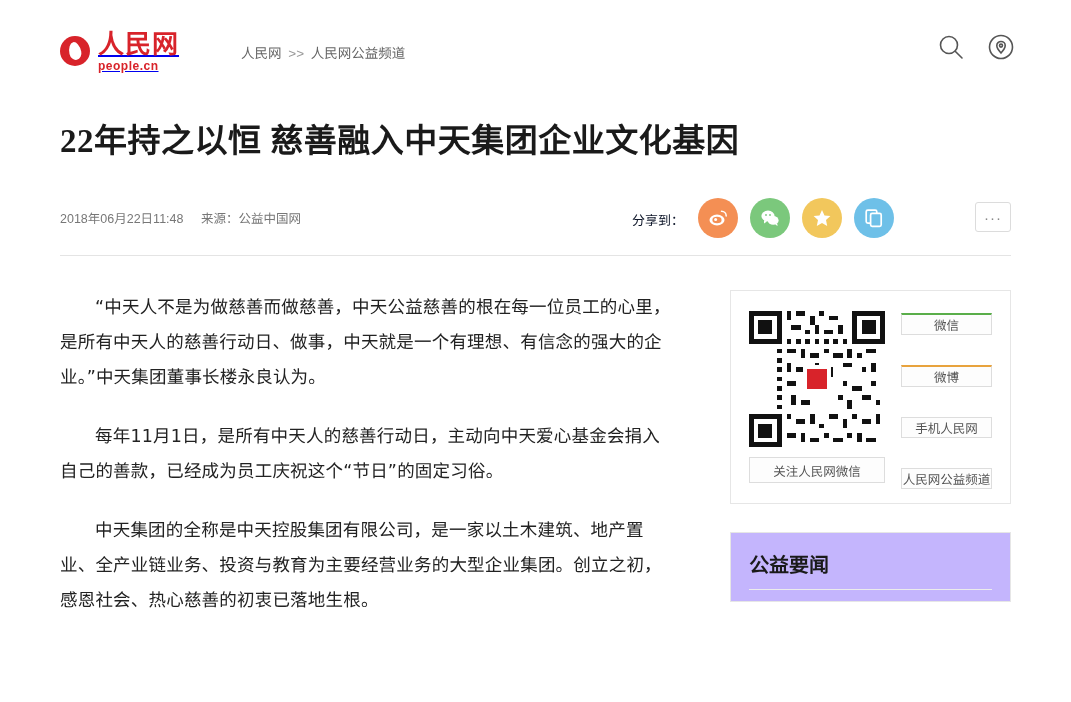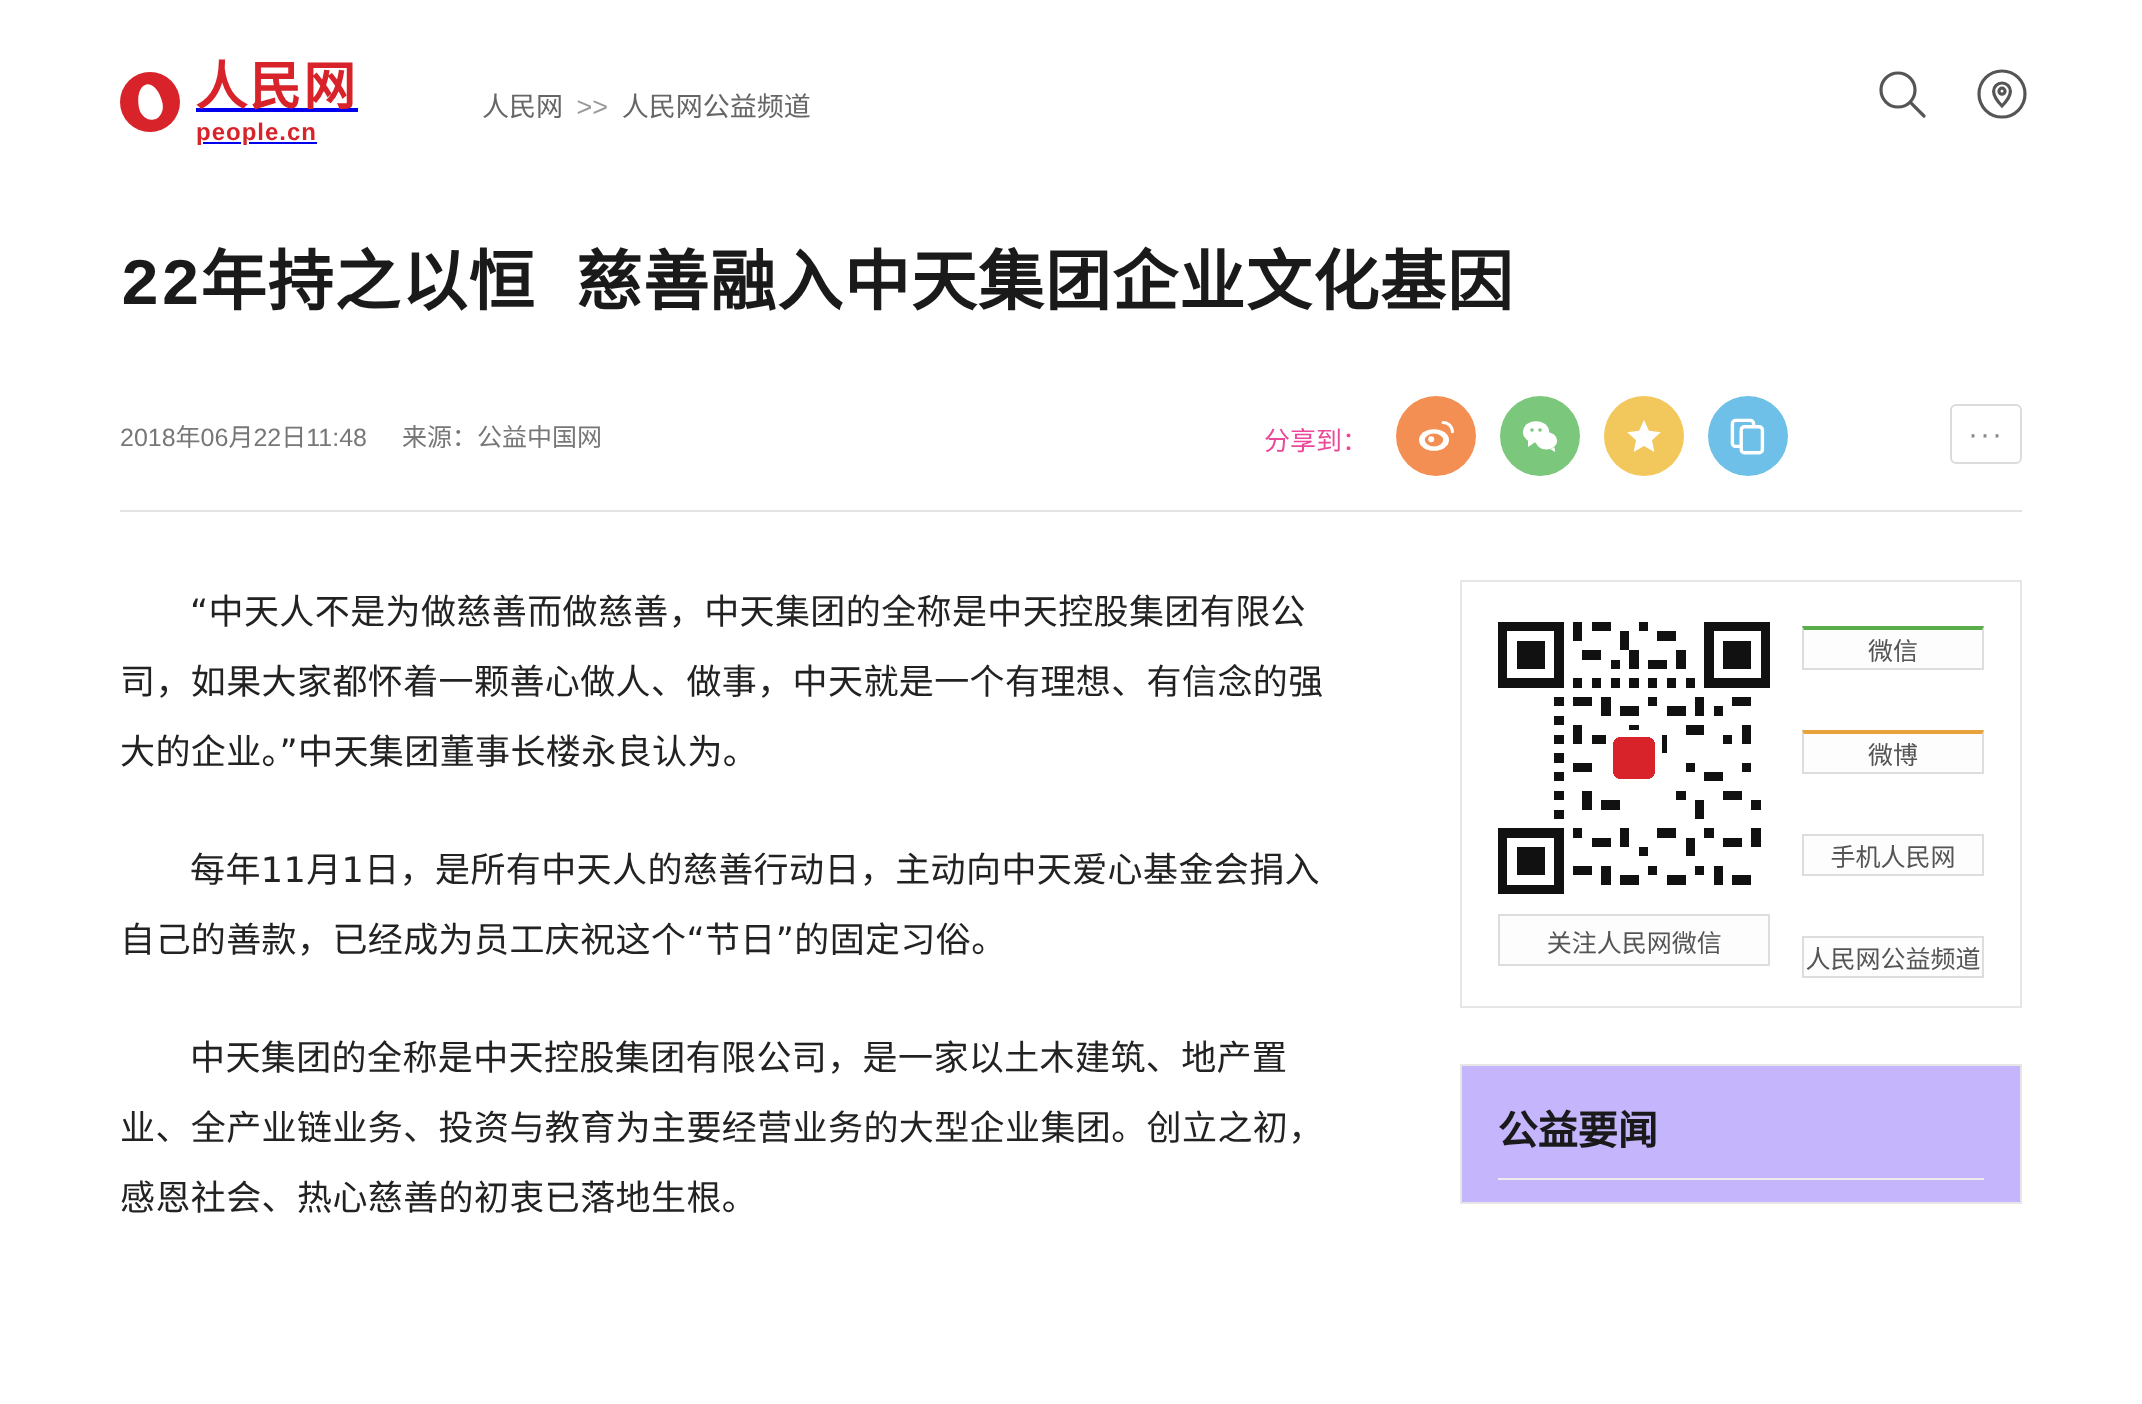--- a/index.html
+++ b/index.html
@@ -86,21 +86,21 @@
   }
   .hicon { width: 30px; height: 30px; display: block; }
 
   
   .title {
     margin: 16px 60px 0 60px;
     font-size: 33px;
     font-weight: bold;
     color: #1a1a1a;
     letter-spacing: 0.5px;
-    font-family: Liberation Mono, monospace;
+    font-family: Liberation Serif, serif;
   }
 
   
   .metabar {
     margin: 28px 60px 0 60px;
     height: 66px;
     border-bottom: 1px solid #e4e4e4;
     display: flex;
     align-items: flex-start;
     position: relative;
@@ -117,21 +117,21 @@
   .share-wrap {
     position: absolute;
     left: 572px;
     top: 8px;
     display: flex;
     align-items: center;
     gap: 12px;
   }
   .share-label {
     font-size: 13px;
-    color: #ec4899;
+    color: #0f172a;
     margin-right: 2px;
     padding-top: 2px;
   }
   .sbtn {
     width: 40px;
     height: 40px;
     border-radius: 50%;
     display: flex;
     align-items: center;
     justify-content: center;
@@ -337,21 +337,21 @@
       </svg>
     </span>
   </div>
 
   <div class="more-btn">···</div>
 </div>
 
 <div class="content">
 
   <div class="article">
-    <p>“中天人不是为做慈善而做慈善，中天集团的全称是中天控股集团有限公司，如果大家都怀着一颗善心做人、做事，中天就是一个有理想、有信念的强大的企业。”中天集团董事长楼永良认为。</p>
+    <p>“中天人不是为做慈善而做慈善，中天公益慈善的根在每一位员工的心里，是所有中天人的慈善行动日、做事，中天就是一个有理想、有信念的强大的企业。”中天集团董事长楼永良认为。</p>
     <p>每年11月1日，是所有中天人的慈善行动日，主动向中天爱心基金会捐入自己的善款，已经成为员工庆祝这个“节日”的固定习俗。</p>
     <p>中天集团的全称是中天控股集团有限公司，是一家以土木建筑、地产置业、全产业链业务、投资与教育为主要经营业务的大型企业集团。创立之初，感恩社会、热心慈善的初衷已落地生根。</p>
   </div>
 
   <div class="sidebar">
 
     <div class="qr-card">
       <div class="qr-left">
         <div class="qr-img">
           <svg width="136" height="136" viewBox="0 0 29 29" shape-rendering="crispEdges">

